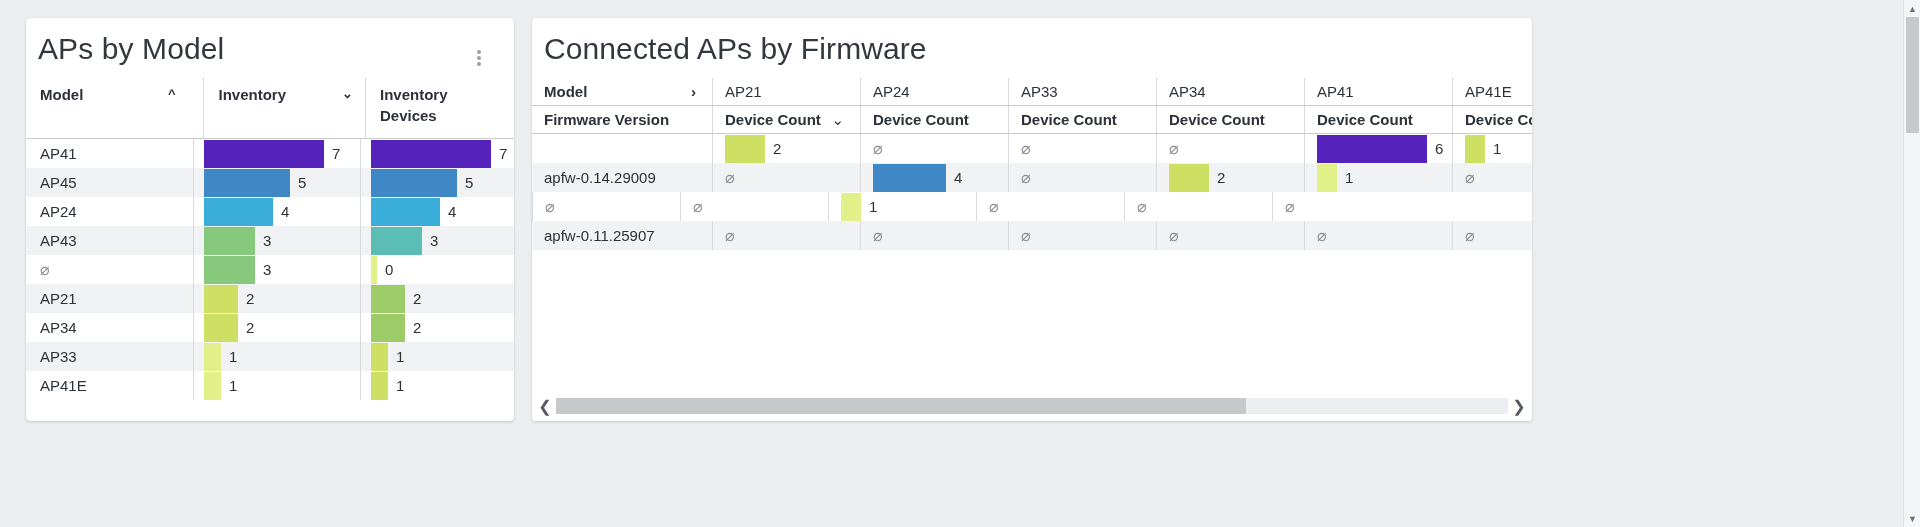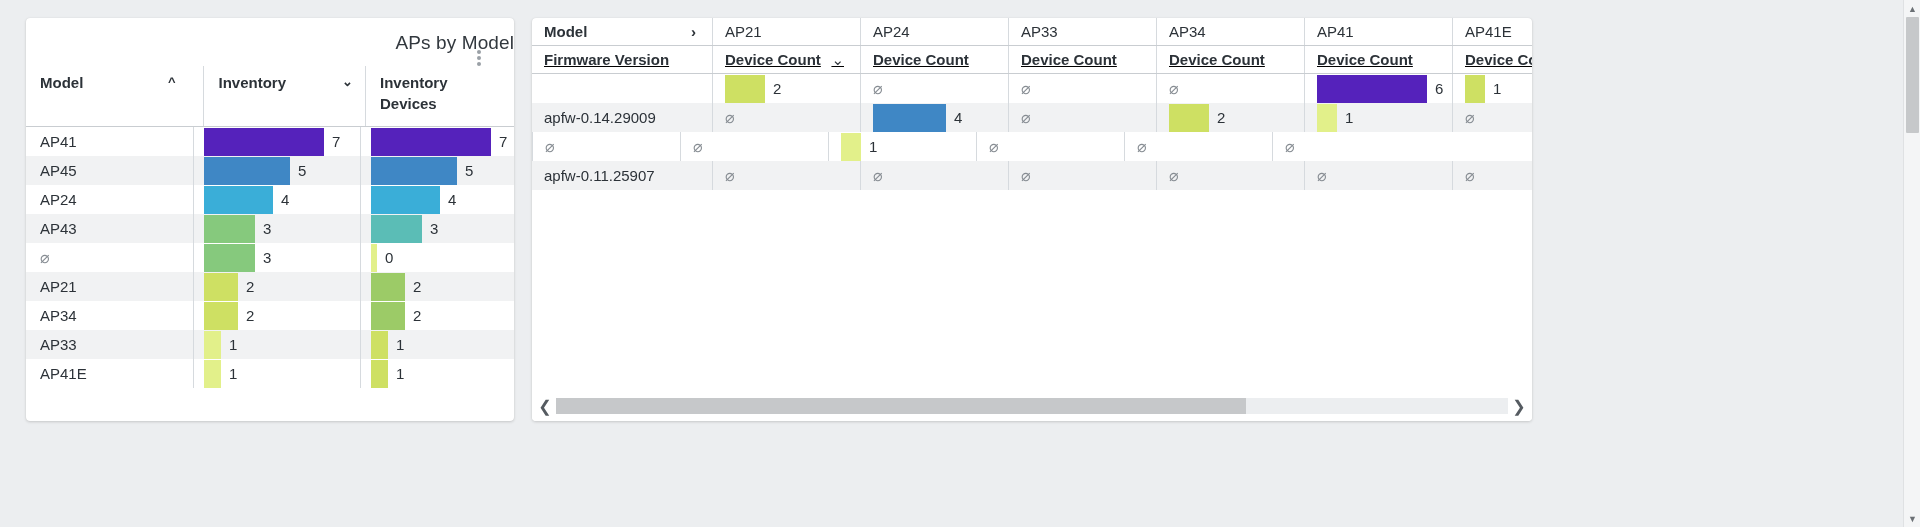--- a/index.html
+++ b/index.html
@@ -21,22 +21,22 @@
 
   
   .card {
     background: #ffffff;
     border-radius: 4px;
     box-shadow: 0 1px 3px rgba(0,0,0,.16), 0 0 1px rgba(0,0,0,.10);
     position: relative;
     overflow: hidden;
   }
   .card-title {
-    text-align: right;
-    font-size: 19px;
+    text-align: left;
+    font-size: 30px;
     color: #32383e;
     font-weight: 400;
     padding: 14px 0 12px;
     letter-spacing: .1px;
     margin-left: 12px;
   }
 
   
   .kebab {
     position: absolute;
@@ -89,21 +89,20 @@
 
   .rt-head-model {
     display: flex;
     border-bottom: 1px solid #c9cdd1;
     height: 28px;
   }
   .rt-head-fw {
     display: flex;
     border-bottom: 1px solid #c9cdd1;
     height: 28px;
-    text-decoration: underline;
   }
   .rt-head-model .h, .rt-head-fw .h {
     font-size: 15px; color: #2c3238;
     display: flex; align-items: center;
     padding-left: 12px;
     white-space: nowrap;
   }
   .rt-head-model .h.bold, .rt-head-fw .h.bold { font-weight: bold; }
   .rt-head-model .h.sep, .rt-head-fw .h.sep { border-left: 1px solid #d6dade; }
   .col-fw { width: 180px; }
@@ -287,20 +286,21 @@
           </div>
           <div class="cell bar2">
             <span class="bx" style="width: 17px; background: rgb(206, 224, 99);"></span>
             <span class="bv">1</span>
           </div>
         </div>
       </div>
   </div>
 
   <div class="card right-card">
+    <div class="card-title">Connected APs by Firmware</div>
 
     <div class="rt-wrap">
       <div class="rt-table">
         <div class="rt-head-model" id="rt-head-model">
             <div class="h bold col-fw">
               <span>Model</span>
               <span style="font-weight: bold;">›</span>
             </div>
             <div class="h col-dc sep">AP21</div>
             <div class="h col-dc sep">AP24</div>

